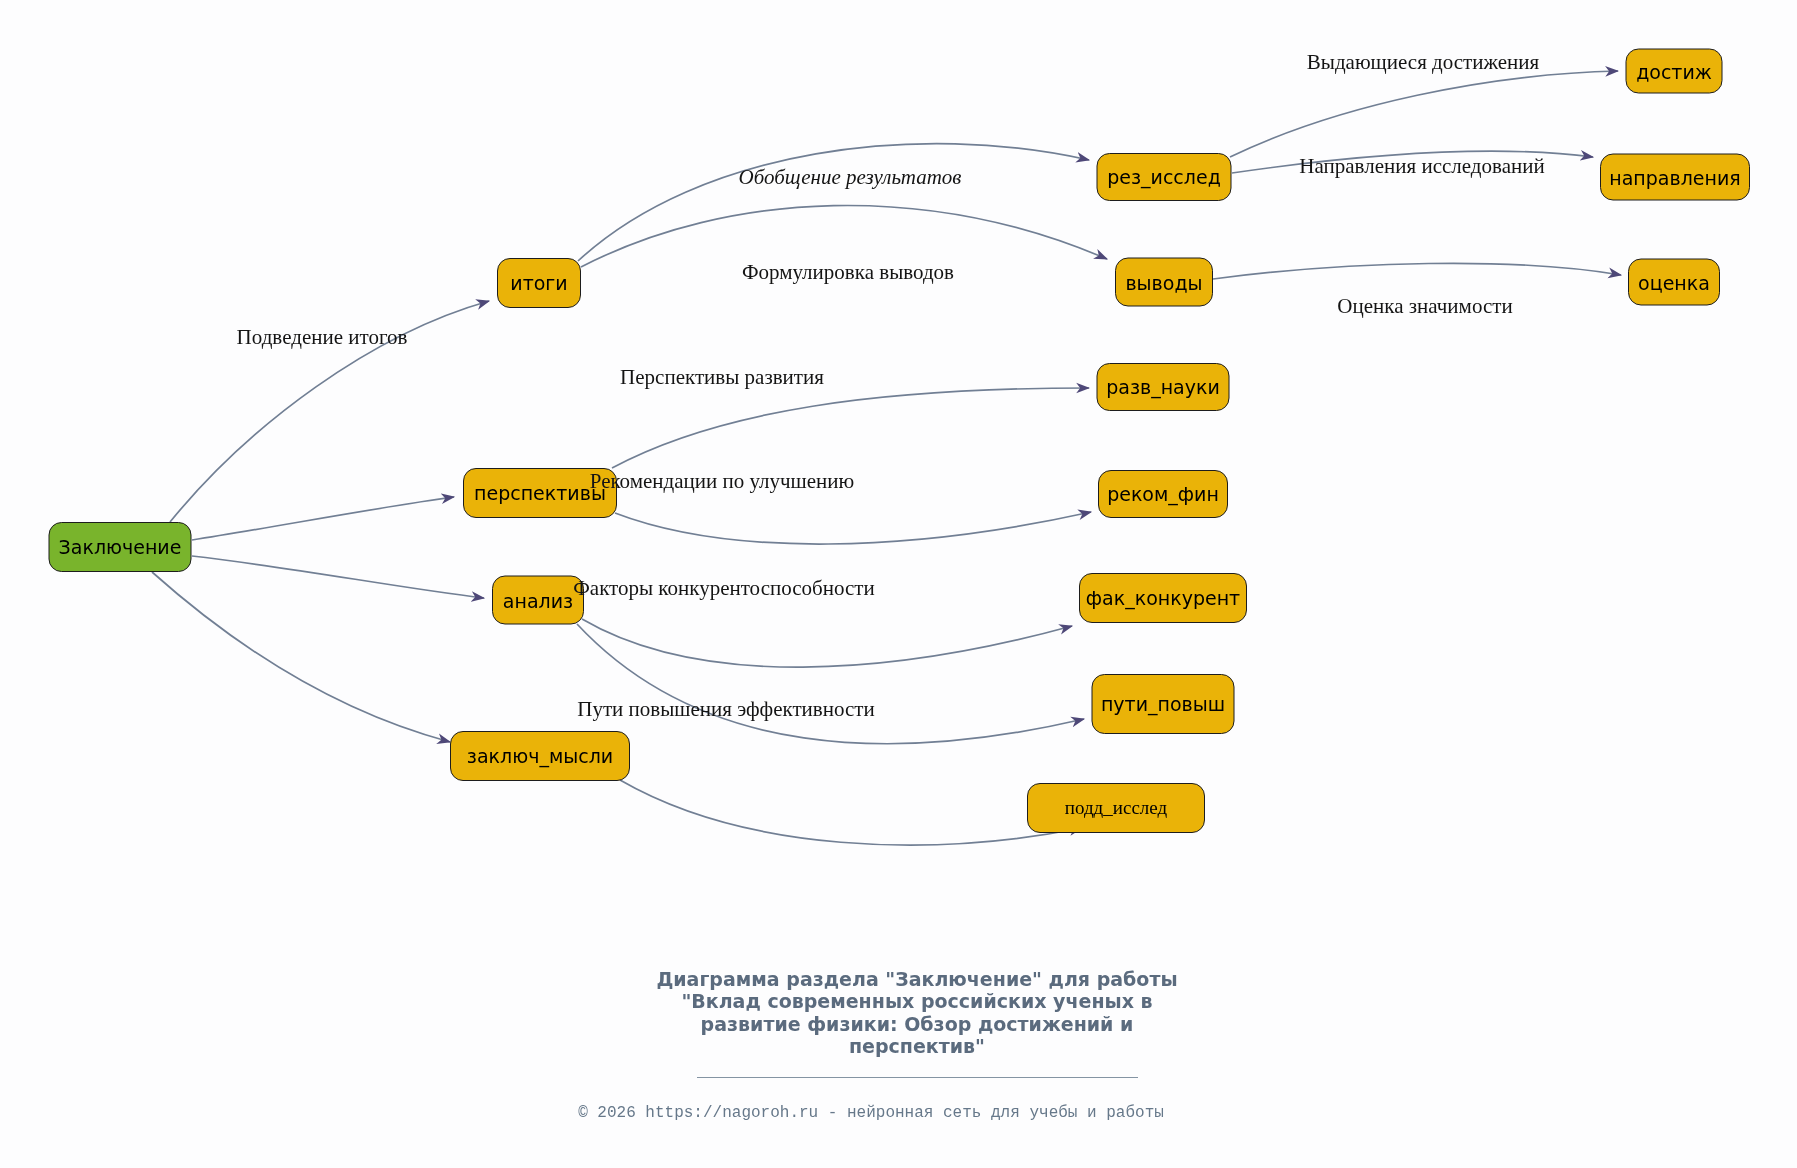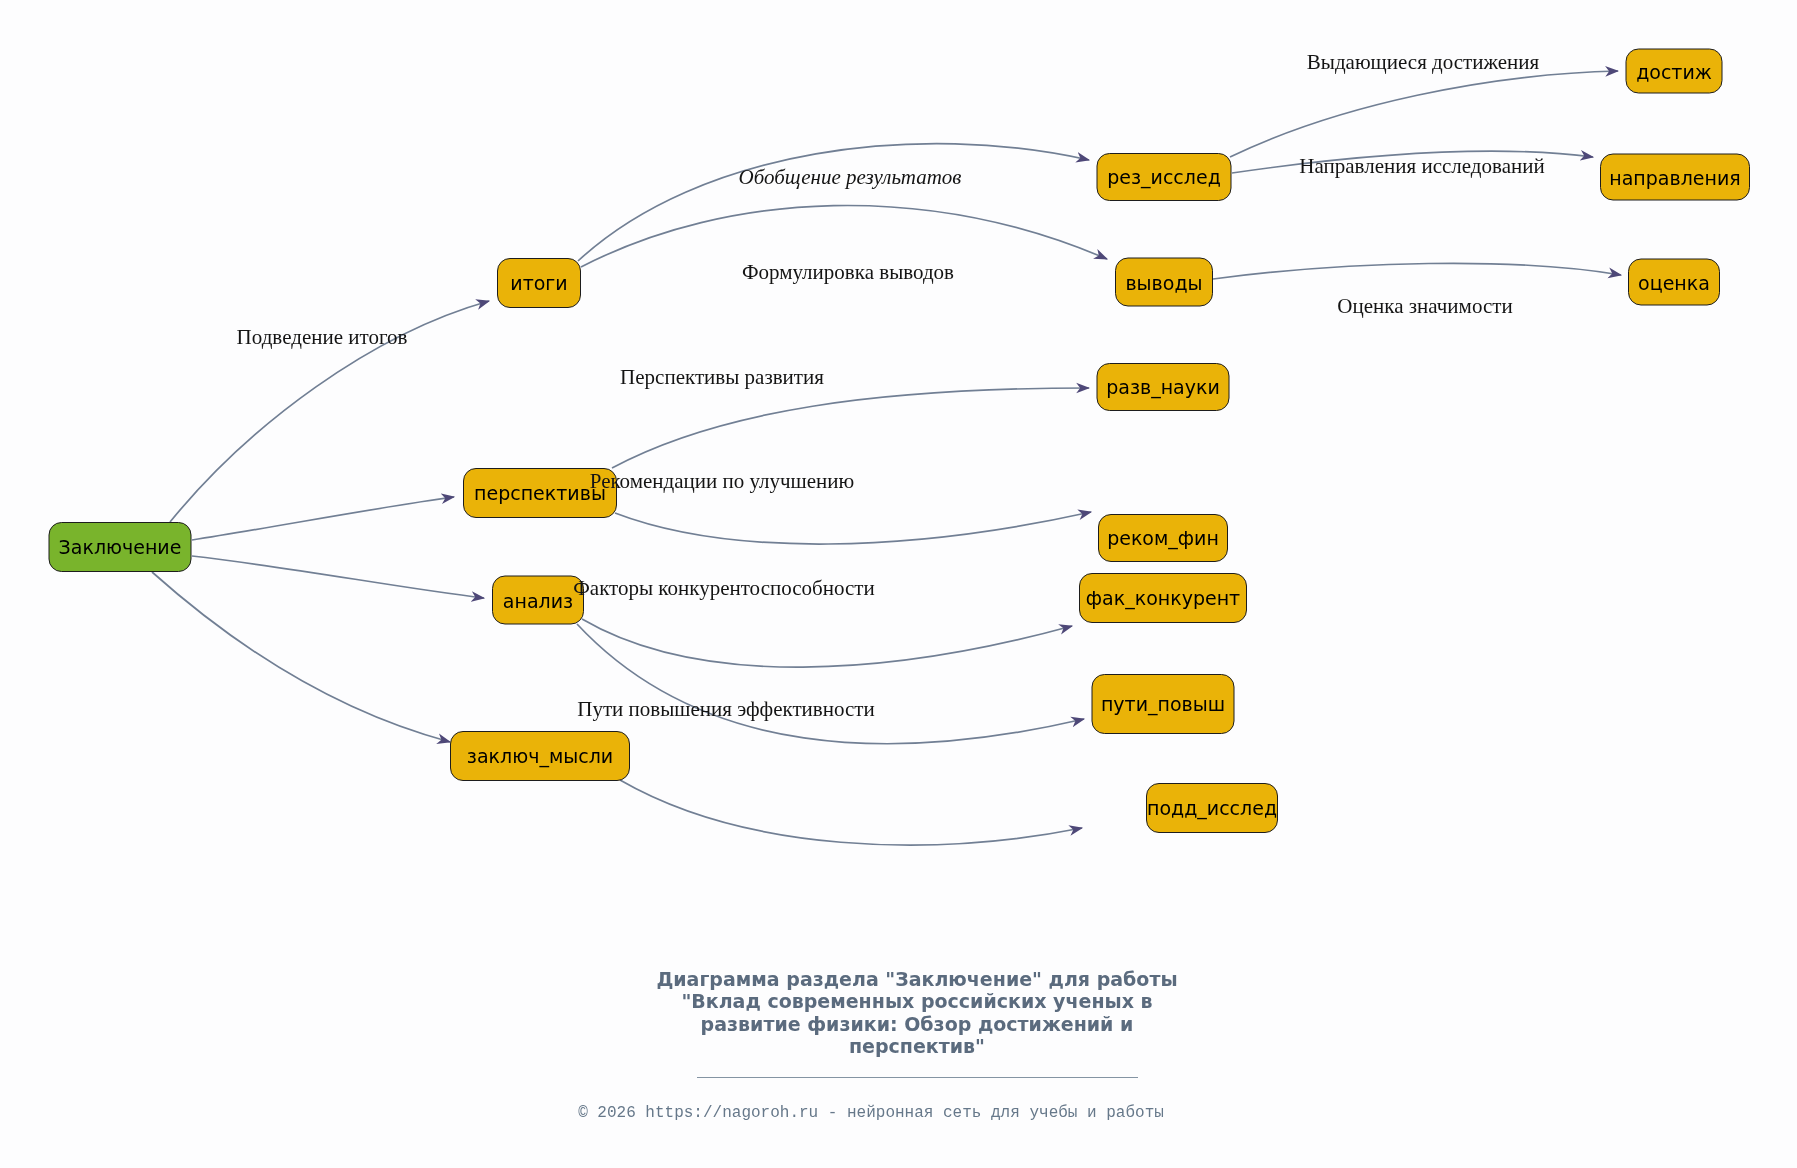--- a/index.html
+++ b/index.html
@@ -101,24 +101,24 @@
   </svg>
 
   <div class="node root" style="left:120px;top:547px;width:143px;height:50px;">Заключение</div>
   <div class="node" style="left:539px;top:283px;width:84px;height:50px;">итоги</div>
   <div class="node" style="left:540px;top:493px;width:154px;height:50px;">перспективы</div>
   <div class="node" style="left:538px;top:600px;width:92px;height:49px;">анализ</div>
   <div class="node" style="left:540px;top:756px;width:180px;height:50px;text-align:center;">заключ_мысли</div>
   <div class="node" style="left:1164px;top:177px;width:135px;height:48px;">рез_исслед</div>
   <div class="node" style="left:1164px;top:282px;width:98px;height:49px;">выводы</div>
   <div class="node" style="left:1163px;top:387px;width:133px;height:48px;">разв_науки</div>
-  <div class="node" style="left:1163px;top:494px;width:130px;height:48px;margin-top:44px;">реком_фин</div>
+  <div class="node" style="left:1163px;top:494px;width:130px;height:48px;">реком_фин</div>
   <div class="node" style="left:1163px;top:598px;width:168px;height:50px;">фак_конкурент</div>
   <div class="node" style="left:1163px;top:704px;width:143px;height:60px;">пути_повыш</div>
-  <div class="node" style="left:1212px;top:808px;width:132px;height:50px;">подд_исслед</div>
+  <div class="node" style="left:1116px;top:808px;width:178px;height:50px;font-family:Liberation Serif, serif;">подд_исслед</div>
   <div class="node" style="left:1674px;top:71px;width:97px;height:45px;">достиж</div>
   <div class="node" style="left:1675px;top:177px;width:150px;height:47px;">направления</div>
   <div class="node" style="left:1674px;top:282px;width:92px;height:47px;">оценка</div>
 
   <div class="edge-label" style="left:322px;top:337px;">Подведение итогов</div>
   <div class="edge-label" style="left:850px;top:177px;font-style:italic;">Обобщение результатов</div>
   <div class="edge-label" style="left:848px;top:272px;">Формулировка выводов</div>
   <div class="edge-label" style="left:722px;top:377px;">Перспективы развития</div>
   <div class="edge-label" style="left:722px;top:481px;">Рекомендации по улучшению</div>
   <div class="edge-label" style="left:724px;top:588px;">Факторы конкурентоспособности</div>

